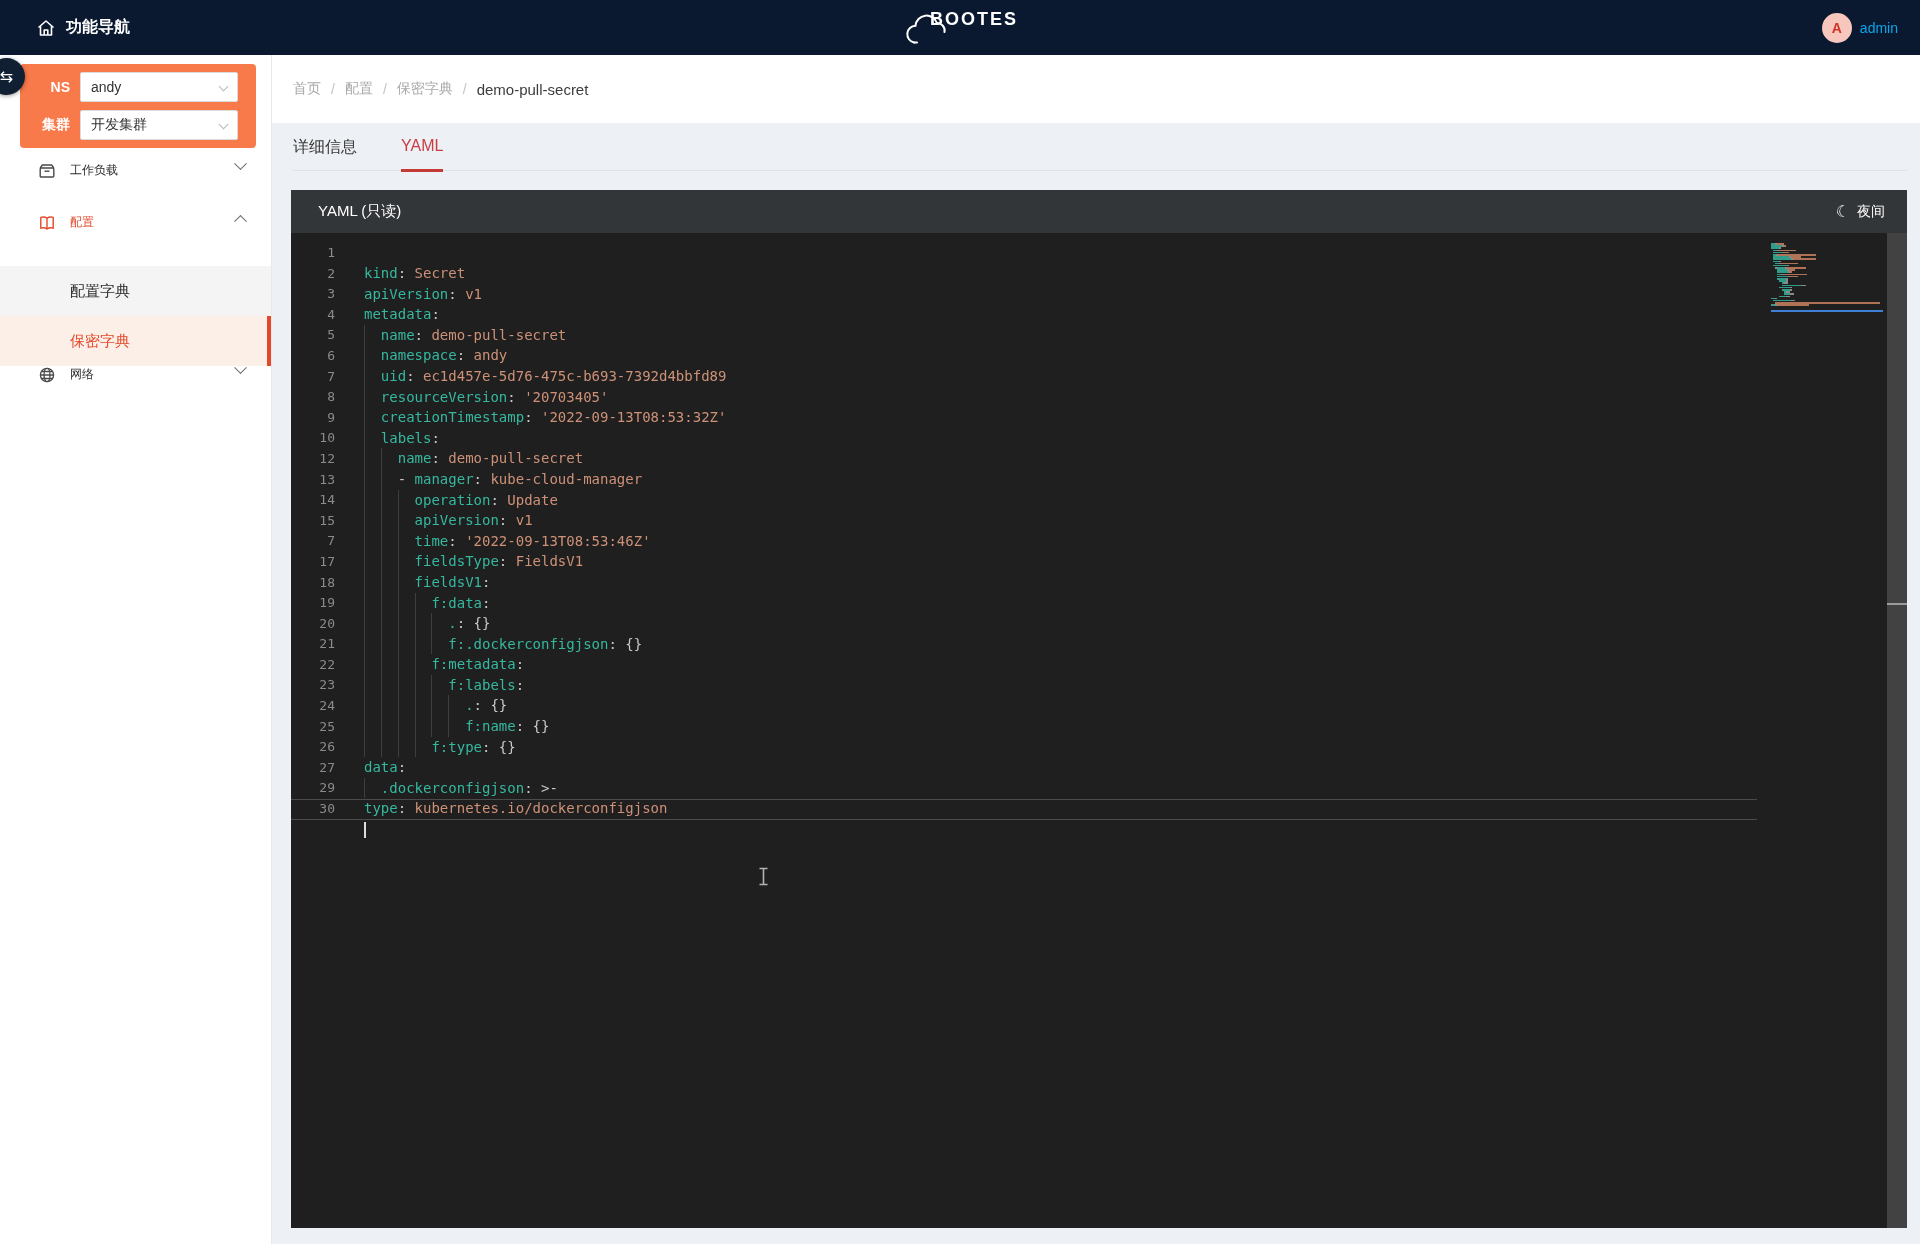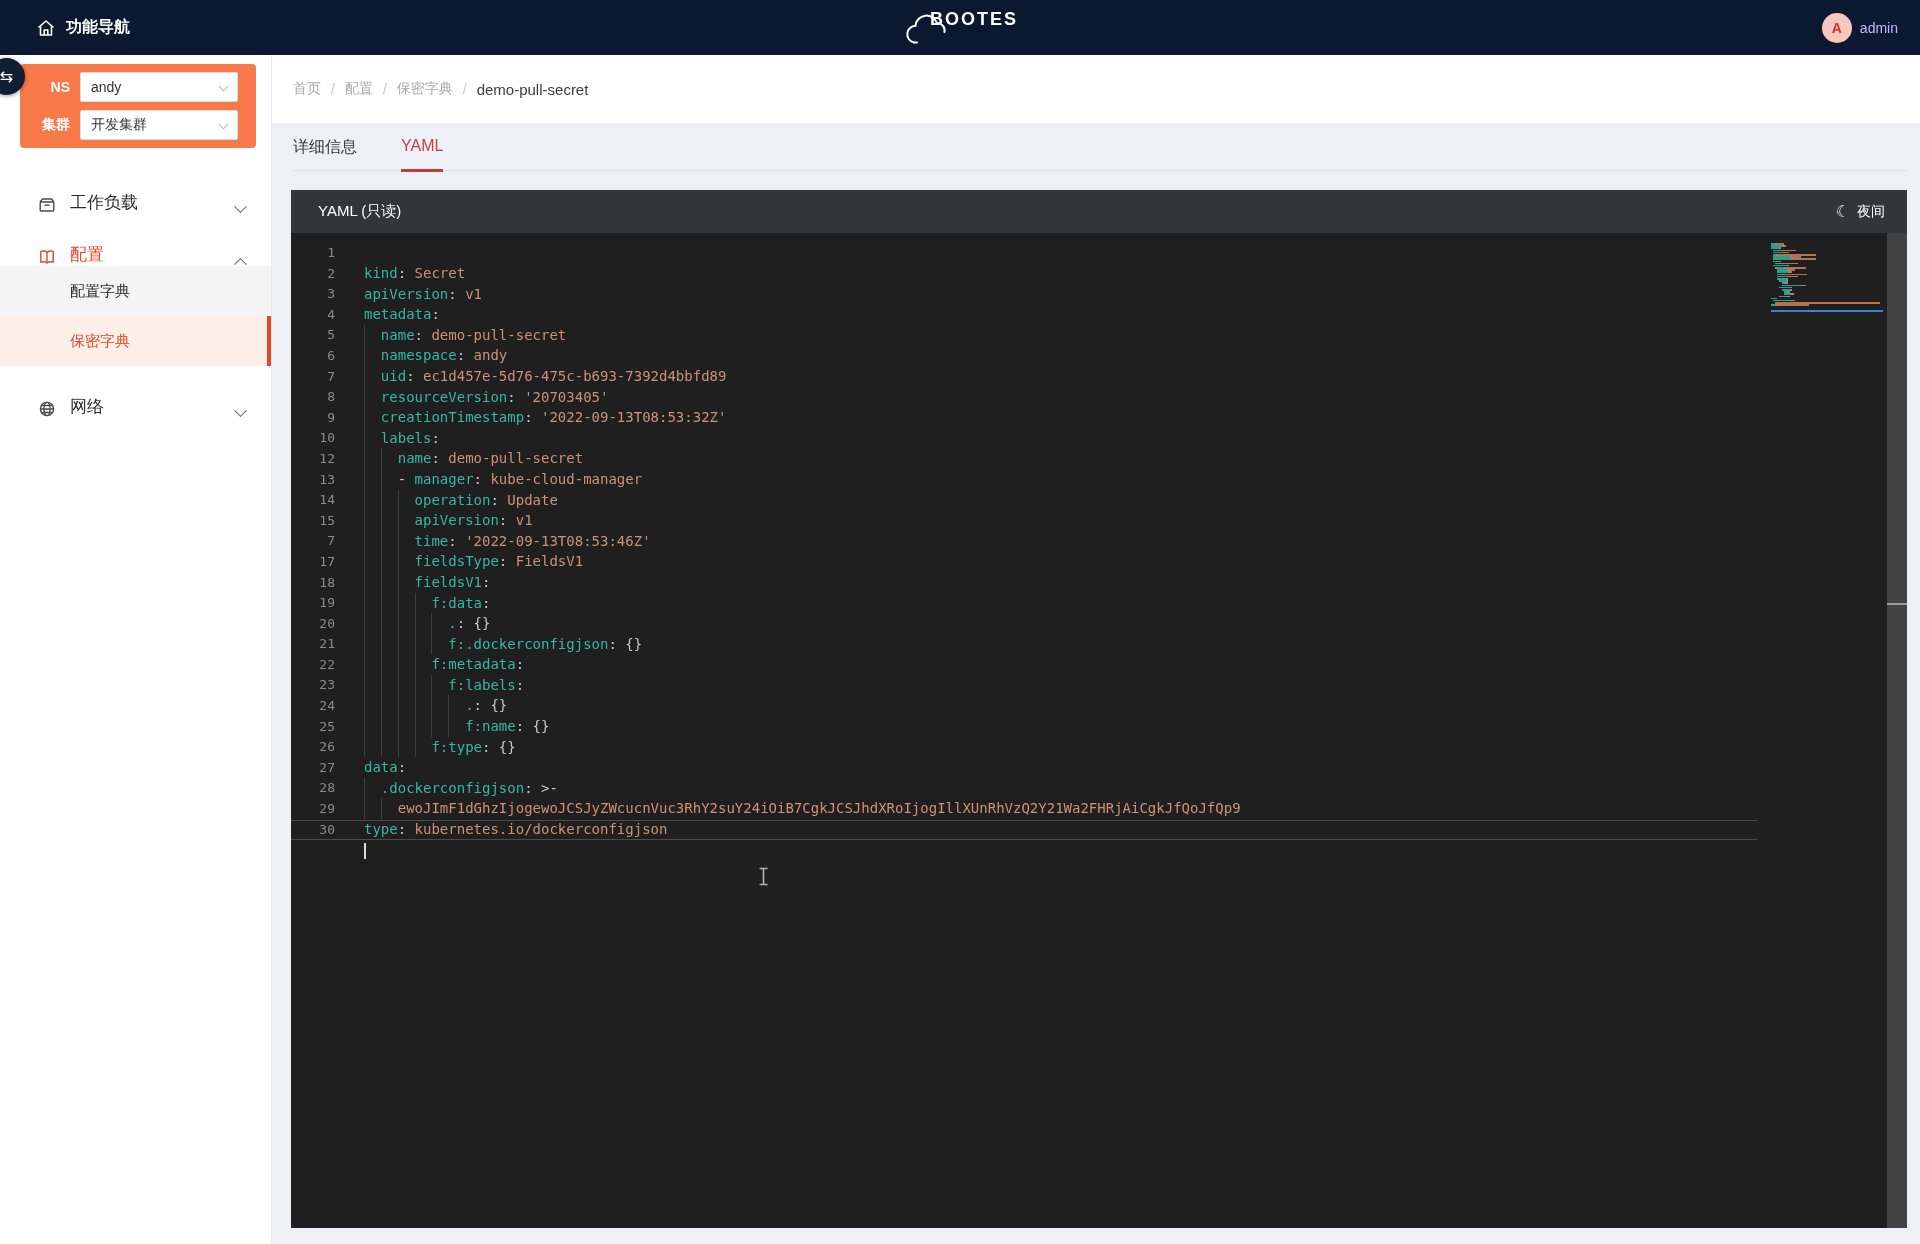--- a/index.html
+++ b/index.html
@@ -6,33 +6,33 @@
   html,body { width:1920px; height:1244px; }
   body { position:relative; font-family:"Liberation Sans", sans-serif; background:#edf0f4; overflow:hidden; }
 
   
   .topbar { position:absolute; left:0; top:0; width:1920px; height:55px; background:#0a1930; z-index:10; }
   .nav-left { position:absolute; left:36px; top:0; height:55px; display:flex; align-items:center; gap:10px; color:#fff; font-size:16px; font-weight:bold; cursor:pointer; }
   .brand { position:absolute; left:50%; top:50%; transform:translate(-50%,-50%); display:flex; align-items:flex-end; color:#fff; }
   .brand-text { font-size:18px; font-weight:bold; letter-spacing:2px; margin-left:-34px; margin-bottom:18px; }
   .user { position:absolute; right:22px; top:0; height:55px; display:flex; align-items:center; gap:8px; cursor:pointer; }
   .avatar { width:30px; height:30px; border-radius:50%; background:#f7c7bd; color:#cf3527; font-weight:bold; font-size:14px; display:flex; align-items:center; justify-content:center; }
-  .username { color:#c4b5fd; font-size:14px; }
+  .username { color:#0ea5e9; font-size:14px; }
 
   
   .sidebar { position:absolute; left:0; top:55px; width:272px; bottom:0; background:#fff; border-right:1px solid #e8e8e8; z-index:5; }
   .collapse-btn { position:absolute; left:-12px; top:3px; width:37px; height:37px; border-radius:50%; background:#111f33; color:#fff; font-size:16px; display:flex; align-items:center; justify-content:center; z-index:6; box-shadow:0 1px 4px rgba(0,0,0,.4); cursor:pointer; }
   .ns-panel { position:absolute; left:20px; top:9px; width:236px; height:84px; background:#f8794a; border-radius:4px; display:flex; flex-direction:column; justify-content:center; gap:8px; }
   .ns-row { display:flex; align-items:center; }
   .ns-label { width:60px; text-align:right; padding-right:10px; color:#fff; font-size:14px; font-weight:bold; }
   .select { width:158px; height:30px; background:#fff; border:1px solid #dcdcdc; border-radius:2px; display:flex; align-items:center; padding:0 24px 0 10px; font-size:14px; color:#333; position:relative; cursor:pointer; }
   .select .sel-chev { position:absolute; right:10px; top:10px; width:7px; height:7px; border-right:1.4px solid #b9b9b9; border-bottom:1.4px solid #b9b9b9; transform:rotate(45deg); }
 
   .menu { position:absolute; left:0; right:0; top:107px; }
-  .menu-item { height:52px; display:flex; align-items:flex-end; padding:0 26px 0 38px; font-size:17px; color:#2b2b2b; cursor:pointer; }
+  .menu-item { height:52px; display:flex; align-items:flex-start; padding:0 26px 0 38px; font-size:12px; color:#2b2b2b; cursor:pointer; }
   .menu-item .mi-icon { width:18px; height:18px; margin-right:14px; color:#4a4a4a; flex:none; }
   .menu-item.active { color:#e2492a; }
   .menu-item.active .mi-icon { color:#e2492a; }
   .chev { width:9px; height:9px; border-right:1.8px solid #6d6d6d; border-bottom:1.8px solid #6d6d6d; margin-left:auto; flex:none; }
   .chev.down { transform:rotate(45deg) translate(-2px,-2px); }
   .chev.up { transform:rotate(225deg) translate(-2px,-2px); }
   .submenu-item { height:50px; display:flex; align-items:center; padding-left:70px; font-size:15px; color:#2b2b2b; background:#f4f4f4; cursor:pointer; }
   .submenu-item.selected { background:#fcefe7; color:#e2492a; border-right:4px solid #e2492a; }
 
   
@@ -286,24 +286,20 @@
             <span class="ln">25</span>
             <span class="lt"><span class="ind" style="width: 8ch;"></span><span class="t-k">f:type</span><span class="t-p">: </span><span class="t-p">{}</span></span>
           </div>
           <div class="cline">
             <span class="ln">26</span>
             <span class="lt"><span class="t-k">data</span><span class="t-p">:</span></span>
           </div>
           <div class="cline">
             <span class="ln">27</span>
             <span class="lt"><span class="ind" style="width: 2ch;"></span><span class="t-k">.dockerconfigjson</span><span class="t-p">: </span><span class="t-p">&gt;-</span></span>
-          </div>
-          <div class="cline">
-            <span class="ln">28</span>
-            <span class="lt"><span class="ind" style="width: 4ch;"></span><span class="t-v">ewoJImF1dGhzIjogewoJCSJyZWcucnVuc3RhY2suY24iOiB7CgkJCSJhdXRoIjogIllXUnRhVzQ2Y21Wa2FHRjAiCgkJfQoJfQp9</span></span>
           </div>
           <div class="cline">
             <span class="ln">29</span>
             <span class="lt"><span class="t-k">type</span><span class="t-p">: </span><span class="t-v">kubernetes.io/dockerconfigjson</span></span>
           </div>
           <div class="cline current">
             <span class="ln">30</span>
             <span class="lt"><span class="caret"></span></span>
           </div>
         </div>

